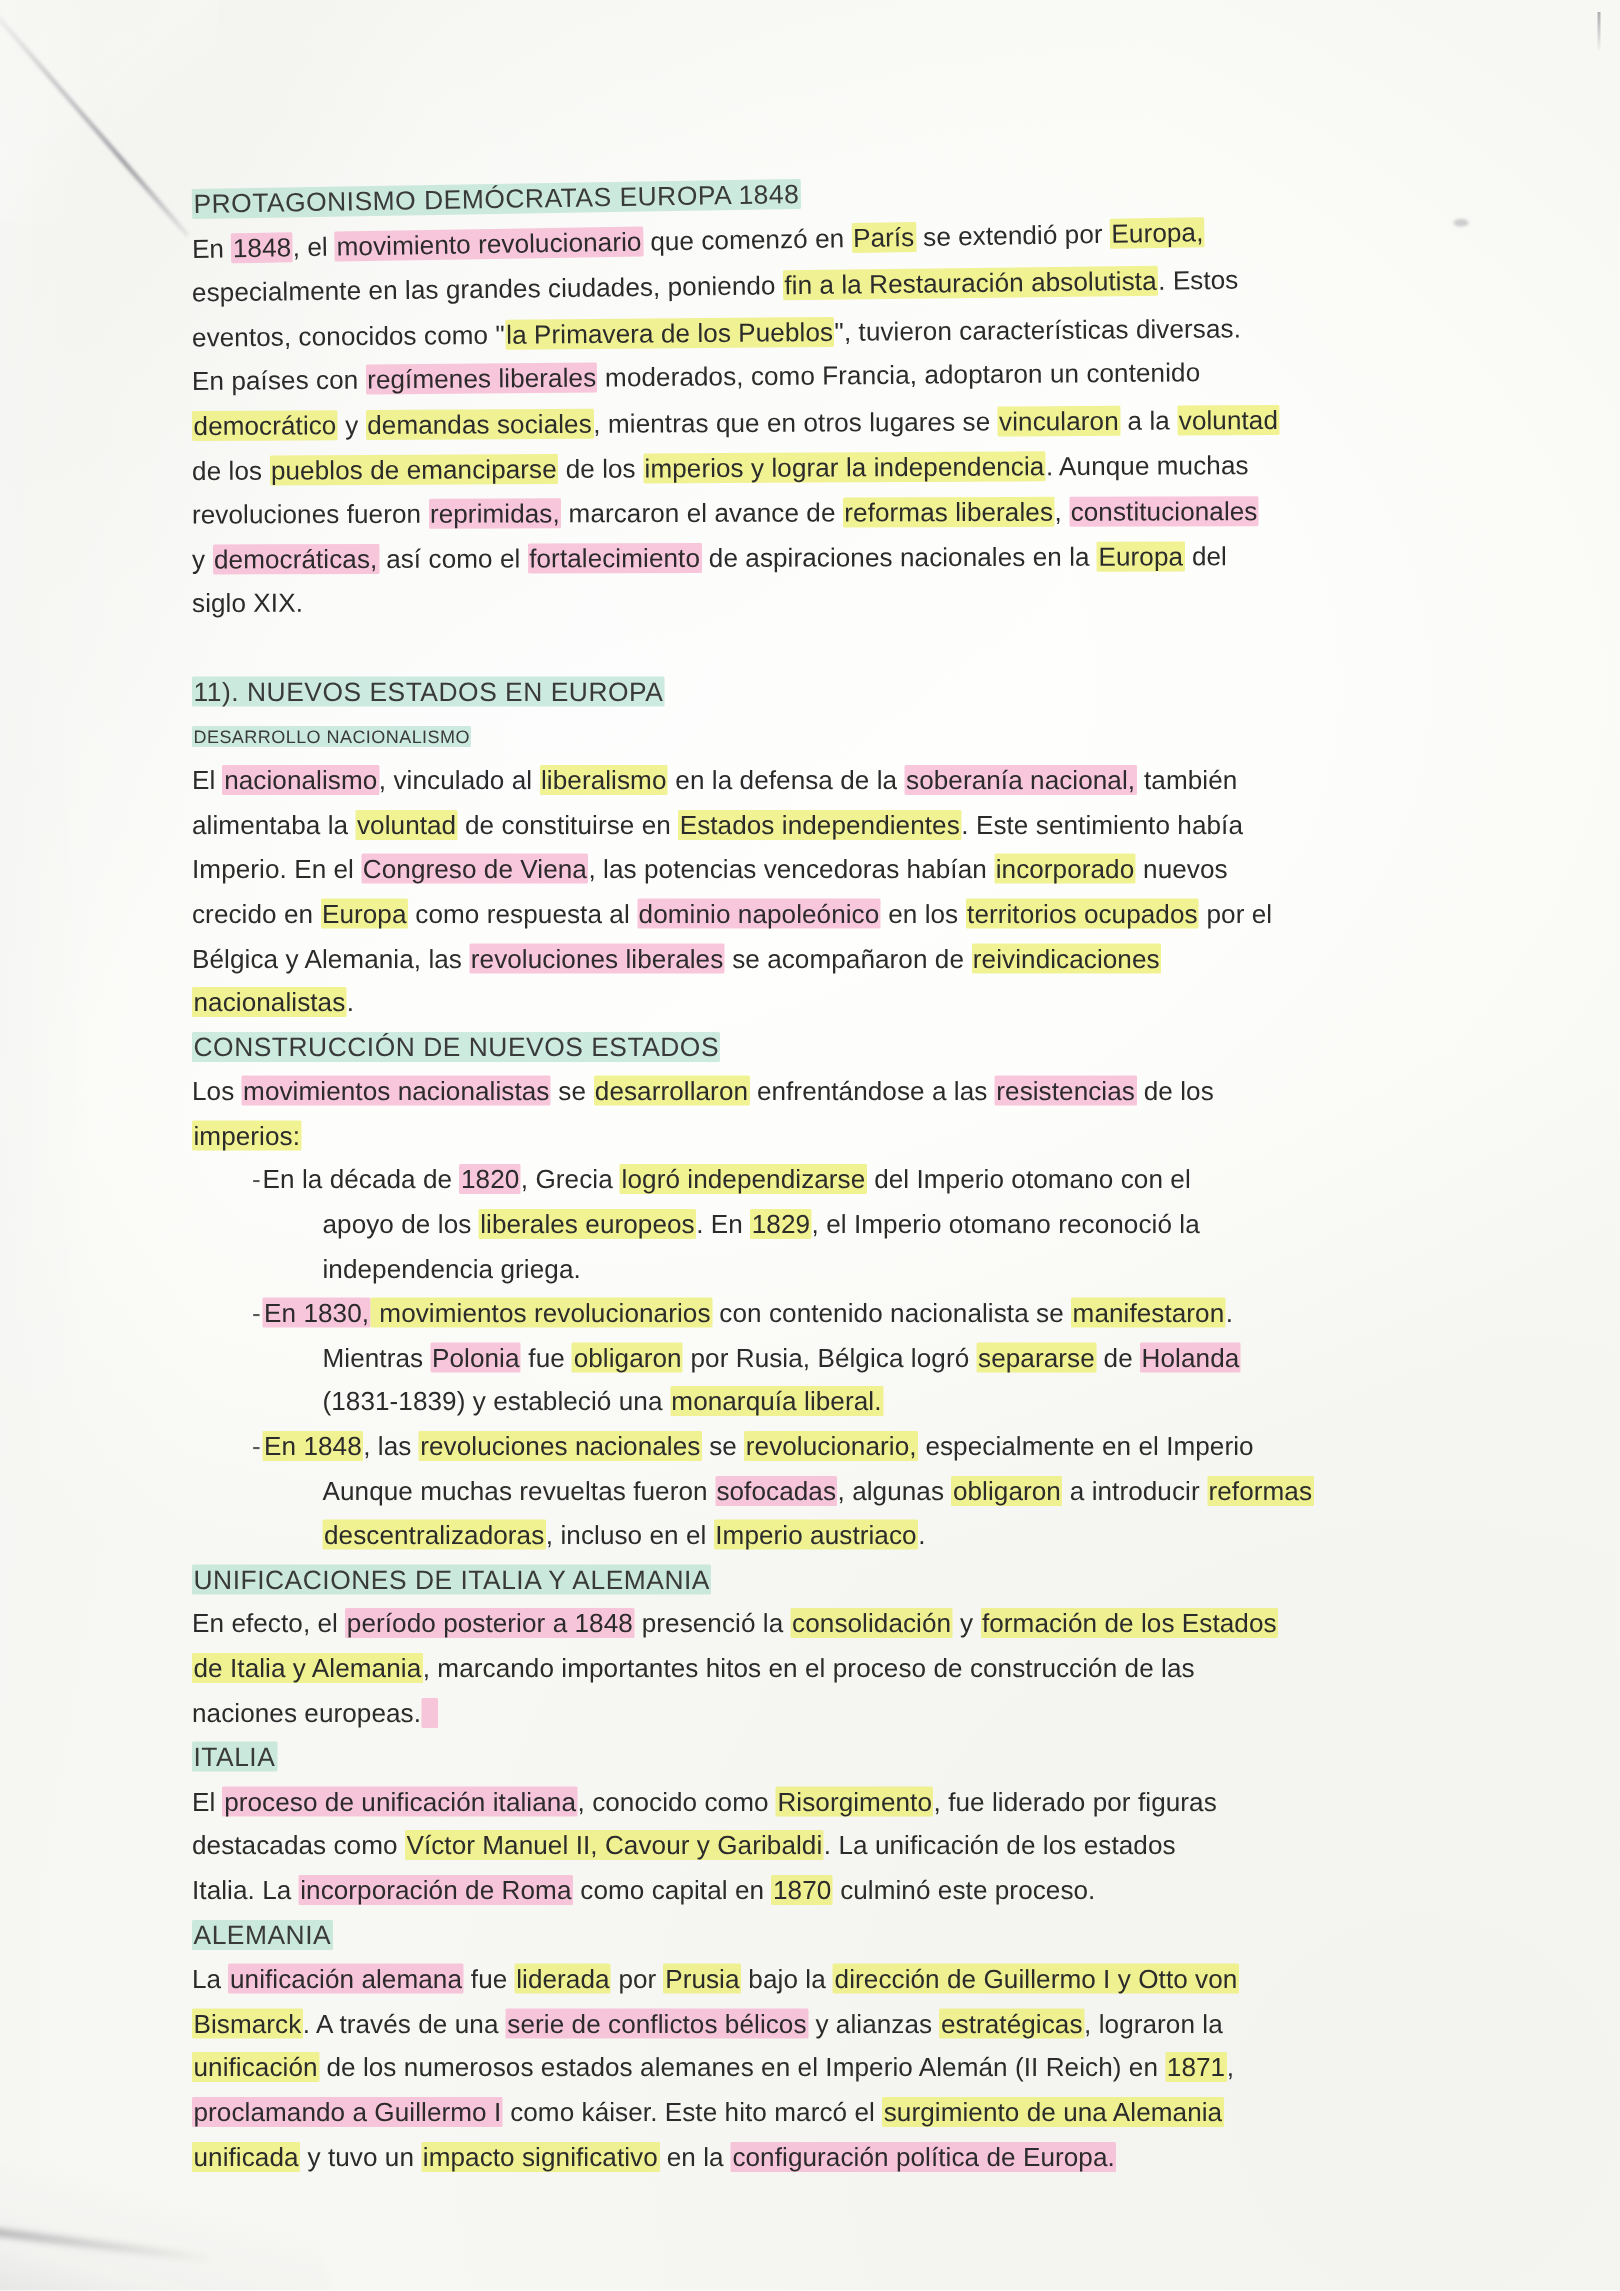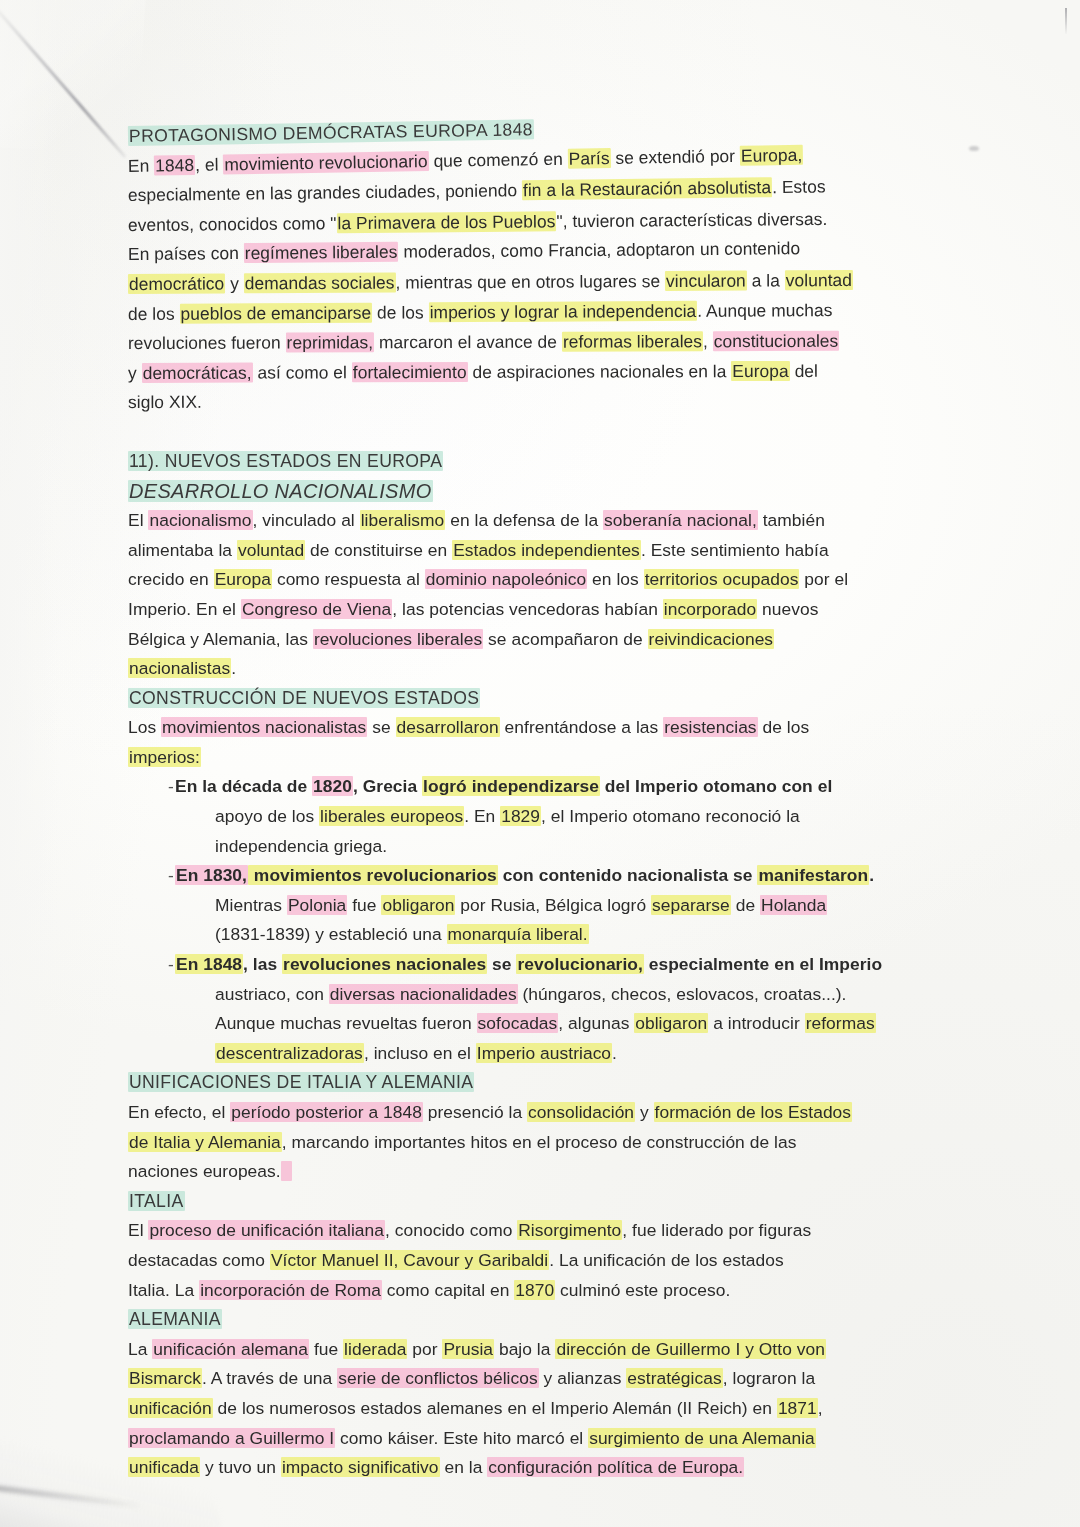--- a/index.html
+++ b/index.html
@@ -136,26 +136,25 @@
 
   .head {
     font-size: 17.6px;
     line-height: 29.6px;
     color: #3a3a3a;
     letter-spacing: .35px;
     white-space: pre-wrap;
   }
 
   .sub-head {
-    font-size: 20px;
+    font-size: 12px;
     line-height: 29.6px;
     color: #3a3a3a;
     letter-spacing: .3px;
     white-space: pre-wrap;
-    font-style: italic;
   }
 
   
   .tilt-1 { transform: rotate(-0.95deg); transform-origin: 0 50%; }
   .tilt-2 { transform: rotate(-0.7deg);  transform-origin: 0 50%; }
   .tilt-3 { transform: rotate(-0.5deg);  transform-origin: 0 50%; }
   .tilt-4 { transform: rotate(-0.32deg); transform-origin: 0 50%; }
   .tilt-5 { transform: rotate(-0.18deg); transform-origin: 0 50%; }
 
   
@@ -171,21 +170,21 @@
   .bullet-row { display: flex; }
   .bullet-dash {
     width: 47px;
     flex: 0 0 47px;
     font-size: 17.4px;
     line-height: 29.6px;
     color: #555;
     padding-left: 40px;
     box-sizing: border-box;
   }
-  .bullet-body { flex: 1 1 auto; font-weight: bold; }
+  .bullet-body { flex: 1 1 auto; }
   .bullet-body .ln { }
   .bullet-indent { padding-left: 87px; }
 
   
   .margin-tint {
     position: absolute;
     left: 0; top: 0;
     width: 60px; height: 100%;
     background: linear-gradient(90deg, rgba(246,246,244,.85), rgba(255,255,255,0));
     pointer-events: none;
@@ -215,22 +214,22 @@
         <div class="ln tilt-5">revoluciones fueron <mark class="p">reprimidas,</mark> marcaron el avance de <mark class="y">reformas liberales</mark>, <mark class="p">constitucionales</mark></div>
         <div class="ln tilt-5">y <mark class="p">democráticas,</mark> así como el <mark class="p">fortalecimiento</mark> de aspiraciones nacionales en la <mark class="y">Europa</mark> del</div>
         <div class="ln tilt-5">siglo XIX.</div>
       </div>
       <div class="gap-para"></div>
       <div class="blk">
         <div class="head"><mark class="g">11). NUEVOS ESTADOS EN EUROPA</mark></div>
         <div class="sub-head"><mark class="g">DESARROLLO NACIONALISMO</mark></div>
         <div class="ln">El <mark class="p">nacionalismo</mark>, vinculado al <mark class="y">liberalismo</mark> en la defensa de la <mark class="p">soberanía nacional,</mark> también</div>
         <div class="ln">alimentaba la <mark class="y">voluntad</mark> de constituirse en <mark class="y">Estados independientes</mark>. Este sentimiento había</div>
+        <div class="ln">Imperio. En el <mark class="p">Congreso de Viena</mark>, las potencias vencedoras habían <mark class="y">incorporado</mark> nuevos</div>
         <div class="ln">crecido en <mark class="y">Europa</mark> como respuesta al <mark class="p">dominio napoleónico</mark> en los <mark class="y">territorios ocupados</mark> por el</div>
-        <div class="ln">Imperio. En el <mark class="p">Congreso de Viena</mark>, las potencias vencedoras habían <mark class="y">incorporado</mark> nuevos</div>
         <div class="ln">Bélgica y Alemania, las <mark class="p">revoluciones liberales</mark> se acompañaron de <mark class="y">reivindicaciones</mark></div>
         <div class="ln"><mark class="y">nacionalistas</mark>.</div>
       </div>
       <div class="blk">
         <div class="head"><mark class="g">CONSTRUCCIÓN DE NUEVOS ESTADOS</mark></div>
         <div class="ln">Los <mark class="p">movimientos nacionalistas</mark> se <mark class="y">desarrollaron</mark> enfrentándose a las <mark class="p">resistencias</mark> de los</div>
         <div class="ln"><mark class="y">imperios:</mark></div>
         <div class="bullet-row">
           <div class="bullet-dash">-</div>
           <div class="bullet-body">
@@ -246,21 +245,20 @@
           </div>
         </div>
         <div class="ln bullet-indent">Mientras <mark class="p">Polonia</mark> fue <mark class="y">obligaron</mark> por Rusia, Bélgica logró <mark class="y">separarse</mark> de <mark class="p">Holanda</mark></div>
         <div class="ln bullet-indent">(1831-1839) y estableció una <mark class="y">monarquía liberal.</mark></div>
         <div class="bullet-row">
           <div class="bullet-dash">-</div>
           <div class="bullet-body">
             <div class="ln"><mark class="y">En 1848</mark>, las <mark class="y">revoluciones nacionales</mark> se <mark class="y">revolucionario,</mark> especialmente en el Imperio</div>
           </div>
         </div>
-        <div class="ln bullet-indent">austriaco, con <mark class="p">diversas nacionalidades</mark> (húngaros, checos, eslovacos, croatas...).</div>
         <div class="ln bullet-indent">Aunque muchas revueltas fueron <mark class="p">sofocadas</mark>, algunas <mark class="y">obligaron</mark> a introducir <mark class="y">reformas</mark></div>
         <div class="ln bullet-indent"><mark class="y">descentralizadoras</mark>, incluso en el <mark class="y">Imperio austriaco</mark>.</div>
       </div>
       <div class="blk">
         <div class="head"><mark class="g">UNIFICACIONES DE ITALIA Y ALEMANIA</mark></div>
         <div class="ln">En efecto, el <mark class="p">período posterior a 1848</mark> presenció la <mark class="y">consolidación</mark> y <mark class="y">formación de los Estados</mark></div>
         <div class="ln"><mark class="y">de Italia y Alemania</mark>, marcando importantes hitos en el proceso de construcción de las</div>
         <div class="ln">naciones europeas.<mark class="p">  </mark></div>
       </div>
       <div class="blk">

